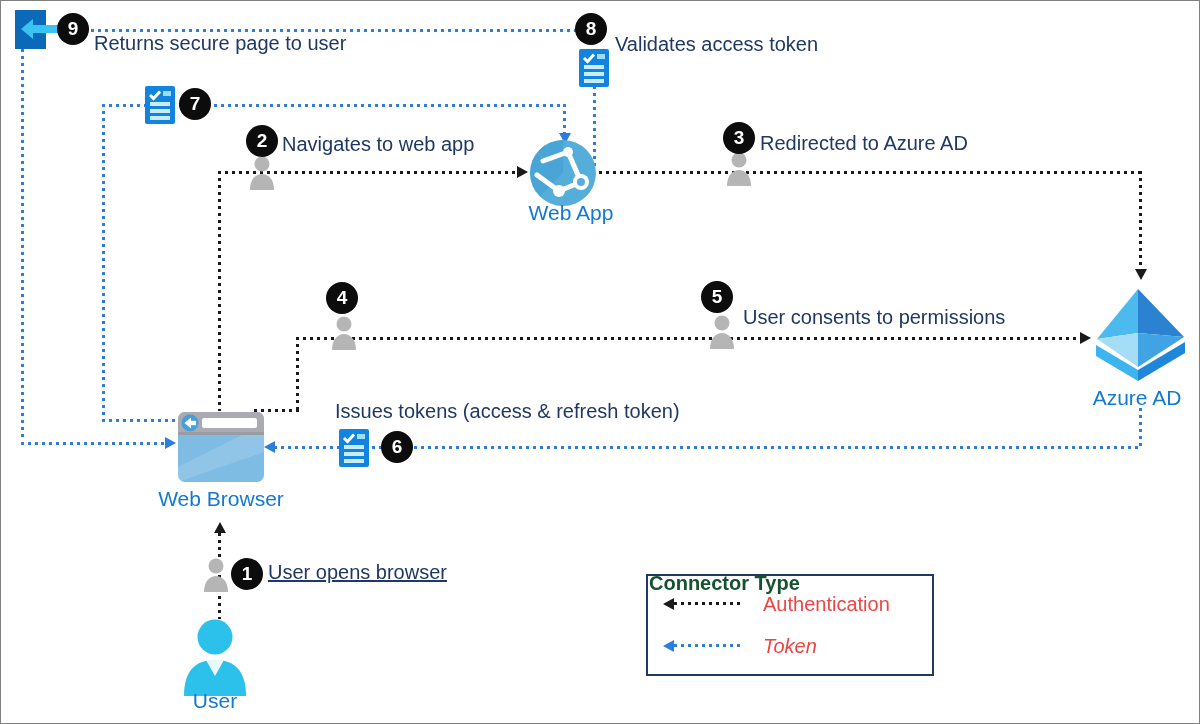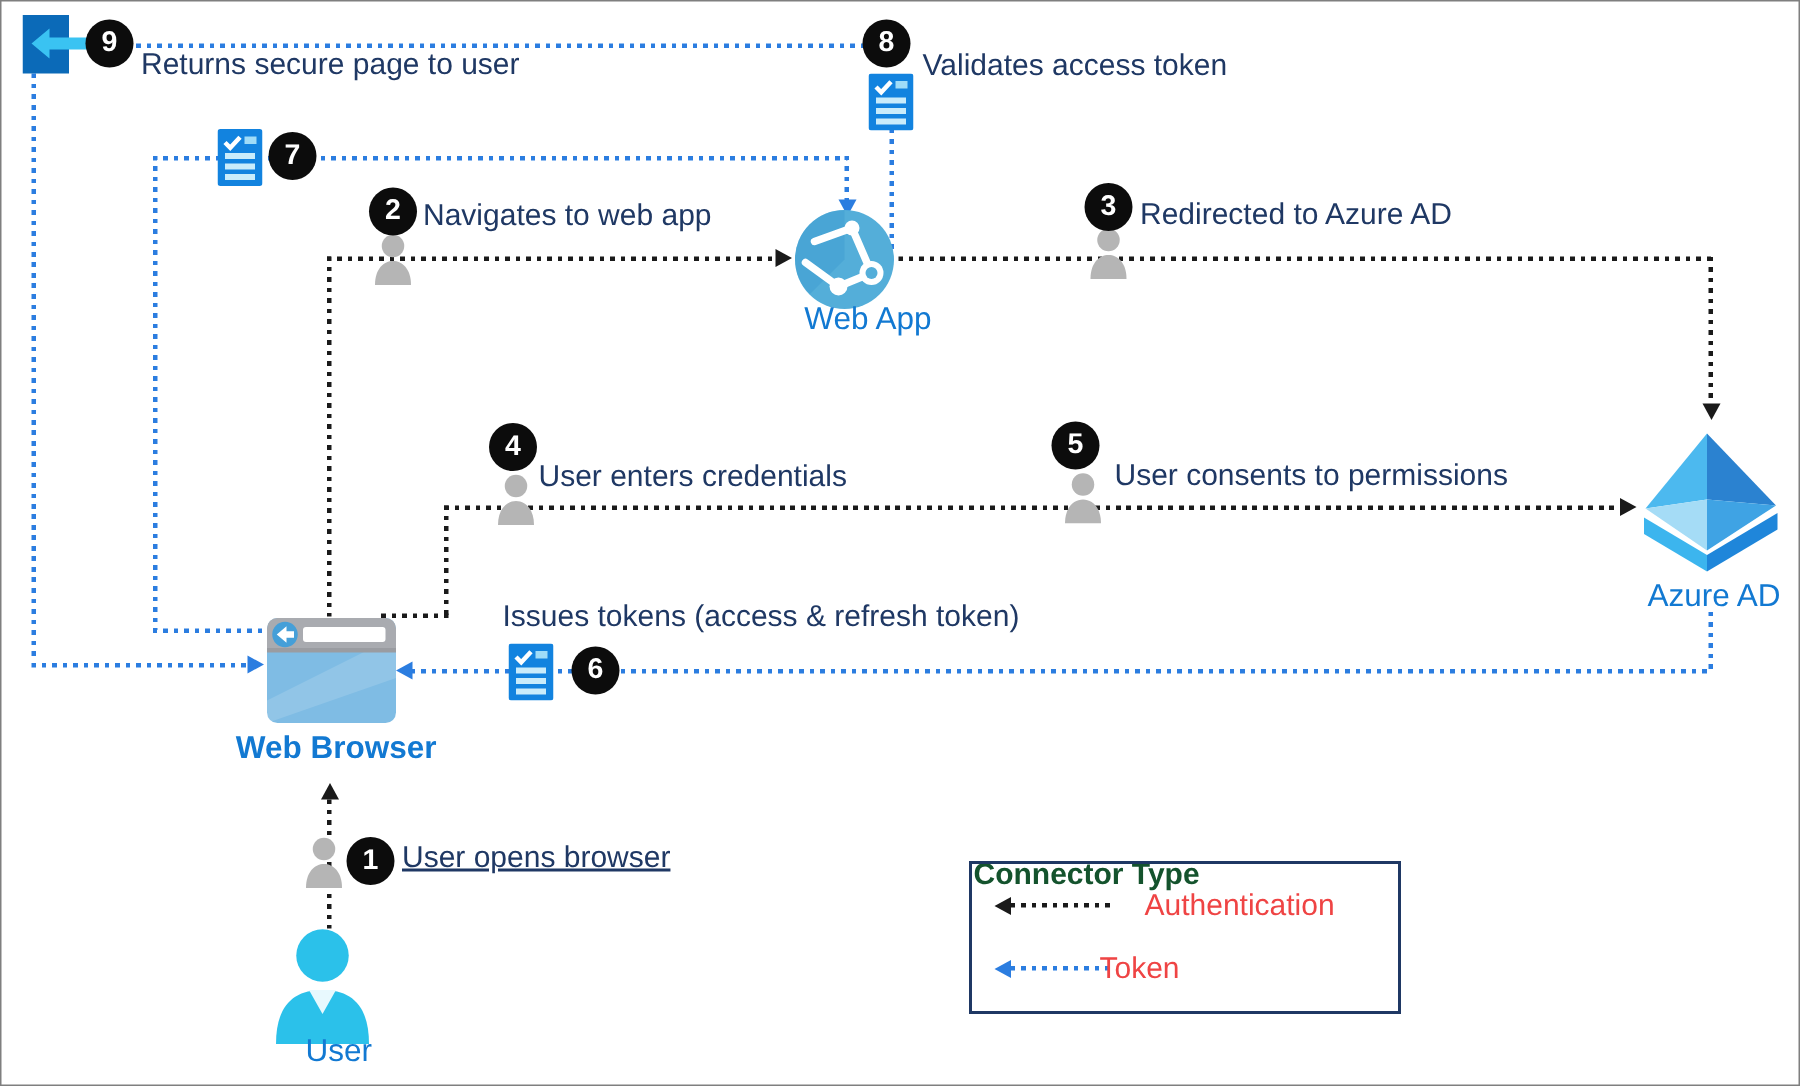--- a/index.html
+++ b/index.html
@@ -19,21 +19,21 @@
   .arr-r{border-width:6px 0 6px 11px;border-left-color:var(--ac);}
   .arr-l{border-width:6px 11px 6px 0;border-right-color:var(--ac);}
   .arr-d{border-width:11px 6px 0 6px;border-top-color:var(--ac);}
   .arr-u{border-width:0 6px 11px 6px;border-bottom-color:var(--ac);}
   
   .badge{position:absolute;width:32px;height:32px;border-radius:50%;background:#0c0c0c;color:#fff;
     display:flex;align-items:center;justify-content:center;font-size:19px;font-weight:bold;z-index:5;}
   
   .note{position:absolute;color:#1f3864;font-size:20px;white-space:nowrap;z-index:4;}
   
-  .nodelabel{position:absolute;color:#1279d2;font-size:21px;text-align:right;white-space:nowrap;z-index:4;}
+  .nodelabel{position:absolute;color:#1279d2;font-size:21px;text-align:center;white-space:nowrap;z-index:4;}
   .icon{position:absolute;z-index:3;}
   .legend-box{position:absolute;left:645px;top:573px;width:288px;height:102px;border:2px solid #1f3864;box-sizing:border-box;}
   .legend-title{position:absolute;left:648px;top:543px;color:#14532d;font-size:20px;font-weight:bold;margin-top:28px;}
   .legend-label{position:absolute;color:#ef4444;font-size:20px;white-space:nowrap;}
 </style>
 </head>
 <body>
 
 <div class="canvas">
 
@@ -164,35 +164,34 @@
   <div class="badge" style="left:325px;top:281px;">4</div>
   <div class="badge" style="left:700px;top:280px;">5</div>
   <div class="badge" style="left:380px;top:430px;">6</div>
   <div class="badge" style="left:178px;top:87px;">7</div>
   <div class="badge" style="left:574px;top:12px;">8</div>
   <div class="badge" style="left:56px;top:12px;">9</div>
 
   <div class="note" style="left:267px;top:560px;text-decoration:underline;">User opens browser</div>
   <div class="note" style="left:281px;top:132px;">Navigates to web app</div>
   <div class="note" style="left:759px;top:131px;">Redirected to Azure AD</div>
-  <div class="note" style="left:358px;top:306px;">User enters credentials</div>
   <div class="note" style="left:334px;top:399px;">Issues tokens (access &amp; refresh token)</div>
   <div class="note" style="left:742px;top:305px;">User consents to permissions</div>
   <div class="note" style="left:614px;top:32px;">Validates access token</div>
   <div class="note" style="left:93px;top:31px;">Returns secure page to user</div>
 
   <div class="nodelabel" style="left:520px;top:200px;width:100px;">Web App</div>
-  <div class="nodelabel" style="left:150px;top:486px;width:140px;font-weight:bold;">Web Browser</div>
+  <div class="nodelabel" style="left:150px;top:486px;width:140px;">Web Browser</div>
   <div class="nodelabel" style="left:1086px;top:385px;width:100px;">Azure AD</div>
   <div class="nodelabel" style="left:181px;top:688px;width:66px;">User</div>
 
   <div class="legend-title">Connector Type</div>
   <div class="legend-box"></div>
 
   <div class="arr black arr-l" style="left:662px;top:597px;"></div>
   <div class="dot-h lblack" style="left:673px;top:601px;width:66px;"></div>
   <div class="legend-label" style="left:762px;top:592px;">Authentication</div>
 
   <div class="arr blue arr-l" style="left:662px;top:639px;"></div>
   <div class="dot-h lblue" style="left:673px;top:643px;width:66px;"></div>
-  <div class="legend-label" style="left:732px;top:634px;">Token</div>
+  <div class="legend-label" style="left:762px;top:634px;font-style:italic;">Token</div>
 
 </div>
 
 </body></html>

